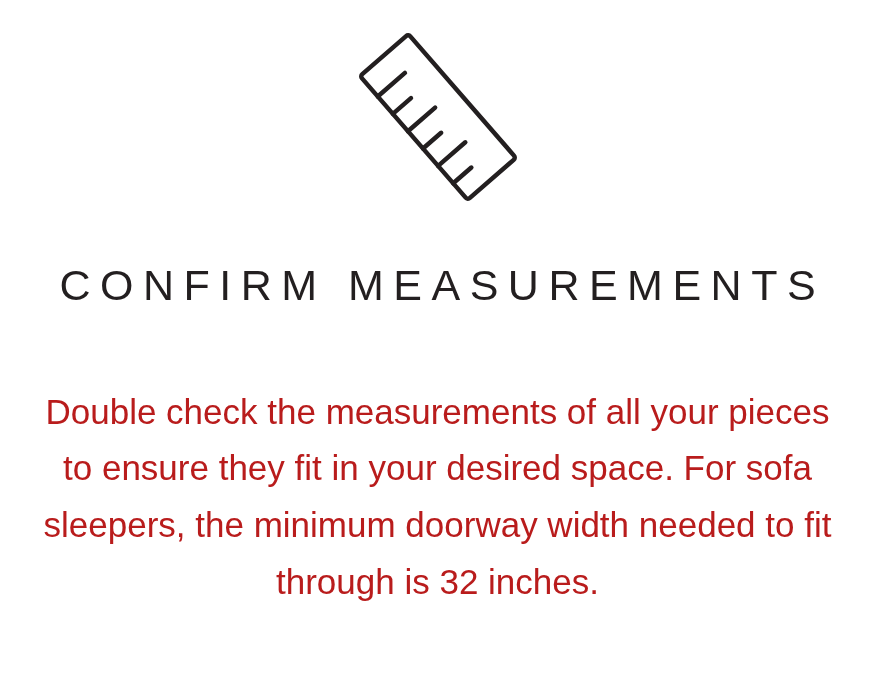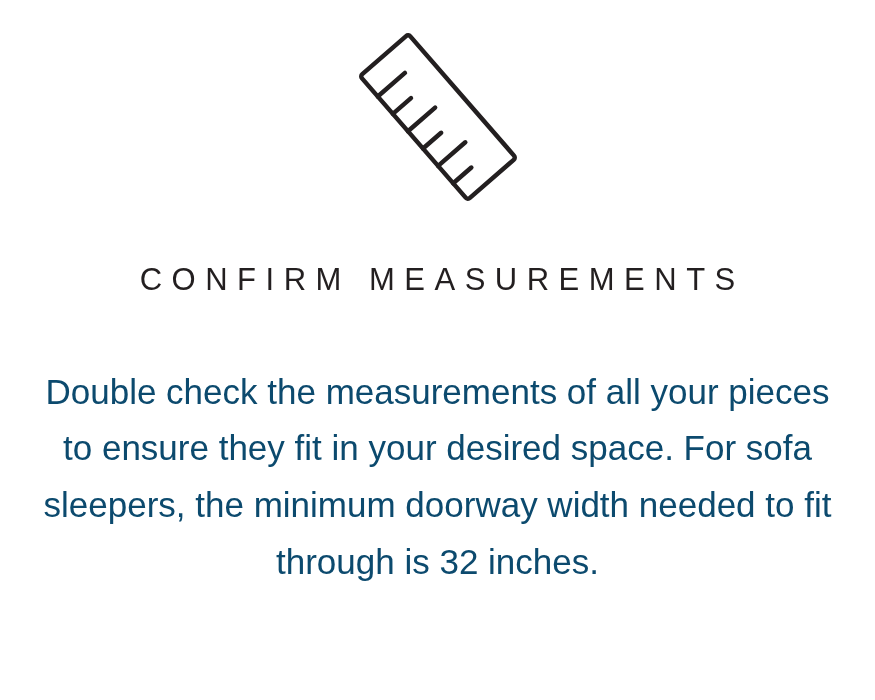--- a/index.html
+++ b/index.html
@@ -29,36 +29,36 @@
     display: flex;
     align-items: center;
     justify-content: center;
     width: 100%;
   }
   .ruler-icon {
     display: block;
   }
   .headline {
     margin-top: 52px;
-    font-size: 31px;
+    font-size: 43px;
     line-height: 1;
     letter-spacing: 9.5px;
     text-indent: 9.5px;
     font-weight: 400;
     color: #231f20;
     text-align: center;
     white-space: nowrap;
   }
   .body-copy {
     margin-top: 48px;
     width: 790px;
     font-size: 35px;
     line-height: 1.62;
     text-align: center;
-    color: #0c4a6e;
+    color: #b91c1c;
     font-weight: 400;
   }
 </style>
 </head>
 <body>
 
 <div class="card">
 
   <div class="icon-wrap">
     <svg class="ruler-icon" width="200" height="180" viewBox="0 0 200 180" aria-hidden="true">

